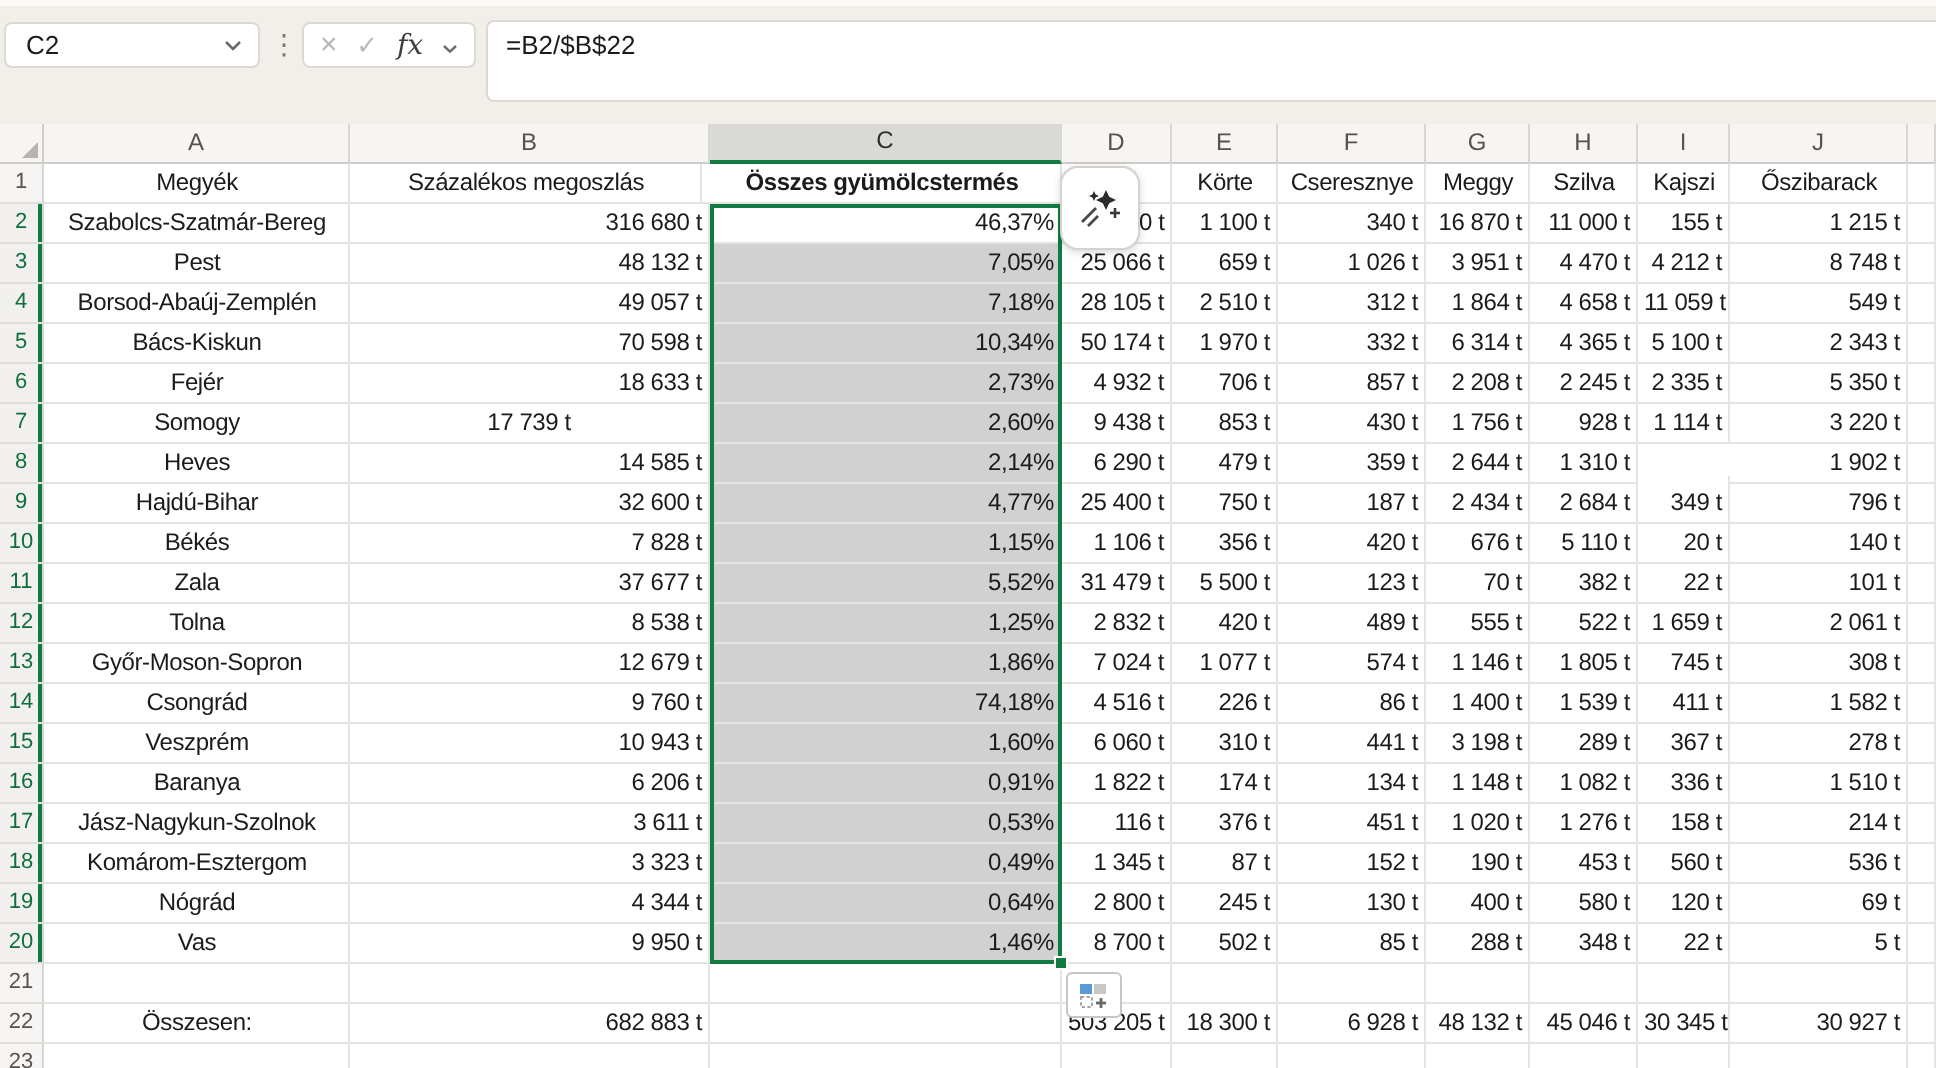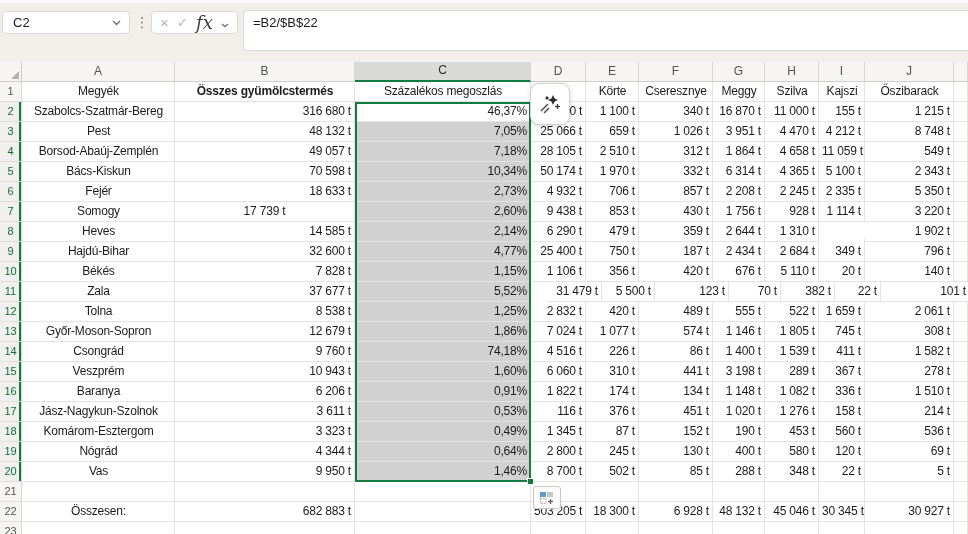--- a/index.html
+++ b/index.html
@@ -10,21 +10,21 @@
   #topbar{position:absolute;left:0;top:0;width:968px;height:62px;background:#f2efeb;}
   #topbar .topline{position:absolute;left:0;top:0;width:100%;height:3px;background:#fbfaf8;}
   .whitebox{position:absolute;background:#fff;border:1px solid #dcd8d3;border-radius:4px;box-sizing:border-box;}
   #namebox{left:2px;top:11px;width:128px;height:23px;display:flex;align-items:center;}
   #namebox .nb-text{flex:1;padding-left:10px;font-size:13px;color:#1c1c1c;}
   #namebox .nb-chev{padding-right:8px;display:flex;align-items:center;}
   #dots{position:absolute;left:135px;top:13px;width:12px;color:#7a7876;font-size:14px;line-height:18px;text-align:center;}
   #fxgroup{left:151px;top:11px;width:87px;height:23px;display:flex;align-items:center;justify-content:space-between;padding:0 8px;}
   .fb-x{color:#b9b6b3;font-size:15px;line-height:15px;}
   .fb-check{color:#b9b6b3;font-size:13px;}
-  .fb-fx{font-family:"DejaVu Serif",serif;font-style:italic;font-size:18px;color:#3f3d3b;}
+  .fb-fx{font-family:"DejaVu Serif",serif;font-style:italic;font-size:14px;color:#3f3d3b;}
   #formulabox{left:243px;top:10px;width:725px;height:41px;border-right:none;border-radius:4px 0 0 4px;}
   #formulabox .f-text{padding:4px 0 0 9px;font-size:13px;color:#1c1c1c;}
 
   
   #grid{position:absolute;left:0;top:62px;width:968px;height:472px;overflow:hidden;background:#fff;}
   .grow{display:flex;height:20px;}
   .cell,.rh,.ch,.corner{box-sizing:border-box;flex:none;overflow:hidden;white-space:nowrap;}
   .corner{width:22px;height:20px;background:#f6f5f3;border-right:1px solid #cfcdca;border-bottom:1px solid #cfcdca;position:relative;}
   .corner .tri{position:absolute;right:2px;bottom:2px;width:0;height:0;border-left:8px solid transparent;border-bottom:8px solid #b6b3b0;}
   .ch{height:20px;background:#f6f5f3;border-right:1px solid #d8d6d3;border-bottom:1px solid #cfcdca;
@@ -101,22 +101,22 @@
         <div class="ch" style="width: 74px;">F</div>
         <div class="ch" style="width: 52px;">G</div>
         <div class="ch" style="width: 54px;">H</div>
         <div class="ch" style="width: 46px;">I</div>
         <div class="ch" style="width: 89px;">J</div>
         <div class="ch" style="width: 14px;"></div>
       </div>
       <div class="grow">
         <div class="rh">1</div>
         <div class="cell txt" style="width: 153px;">Megyék</div>
+        <div class="cell txt" style="width: 176px;">Százalékos megoszlás</div>
         <div class="cell txt bold" style="width: 180px;">Összes gyümölcstermés</div>
-        <div class="cell txt" style="width: 176px;">Százalékos megoszlás</div>
         <div class="cell txt" style="width: 55px;"></div>
         <div class="cell txt" style="width: 53px;">Körte</div>
         <div class="cell txt" style="width: 74px;">Cseresznye</div>
         <div class="cell txt" style="width: 52px;">Meggy</div>
         <div class="cell txt" style="width: 54px;">Szilva</div>
         <div class="cell txt" style="width: 46px;">Kajszi</div>
         <div class="cell txt" style="width: 89px;">Őszibarack</div>
         <div class="cell txt" style="width: 14px;"></div>
       </div>
       <div class="grow">
@@ -243,21 +243,21 @@
         <div class="cell num" style="width: 54px;">5 110 t</div>
         <div class="cell num" style="width: 46px;">20 t</div>
         <div class="cell num" style="width: 89px;">140 t</div>
         <div class="cell num" style="width: 14px;"></div>
       </div>
       <div class="grow">
         <div class="rh sel">11</div>
         <div class="cell txt" style="width: 153px;">Zala</div>
         <div class="cell num" style="width: 180px;">37 677 t</div>
         <div class="cell num fill" style="width: 176px;">5,52%</div>
-        <div class="cell num" style="width: 55px; margin-left: 16px;">31 479 t</div>
+        <div class="cell num" style="width: 55px;">31 479 t</div>
         <div class="cell num" style="width: 53px;">5 500 t</div>
         <div class="cell num" style="width: 74px;">123 t</div>
         <div class="cell num" style="width: 52px;">70 t</div>
         <div class="cell num" style="width: 54px;">382 t</div>
         <div class="cell num" style="width: 46px;">22 t</div>
         <div class="cell num" style="width: 89px;">101 t</div>
         <div class="cell num" style="width: 14px;"></div>
       </div>
       <div class="grow">
         <div class="rh sel">12</div>

